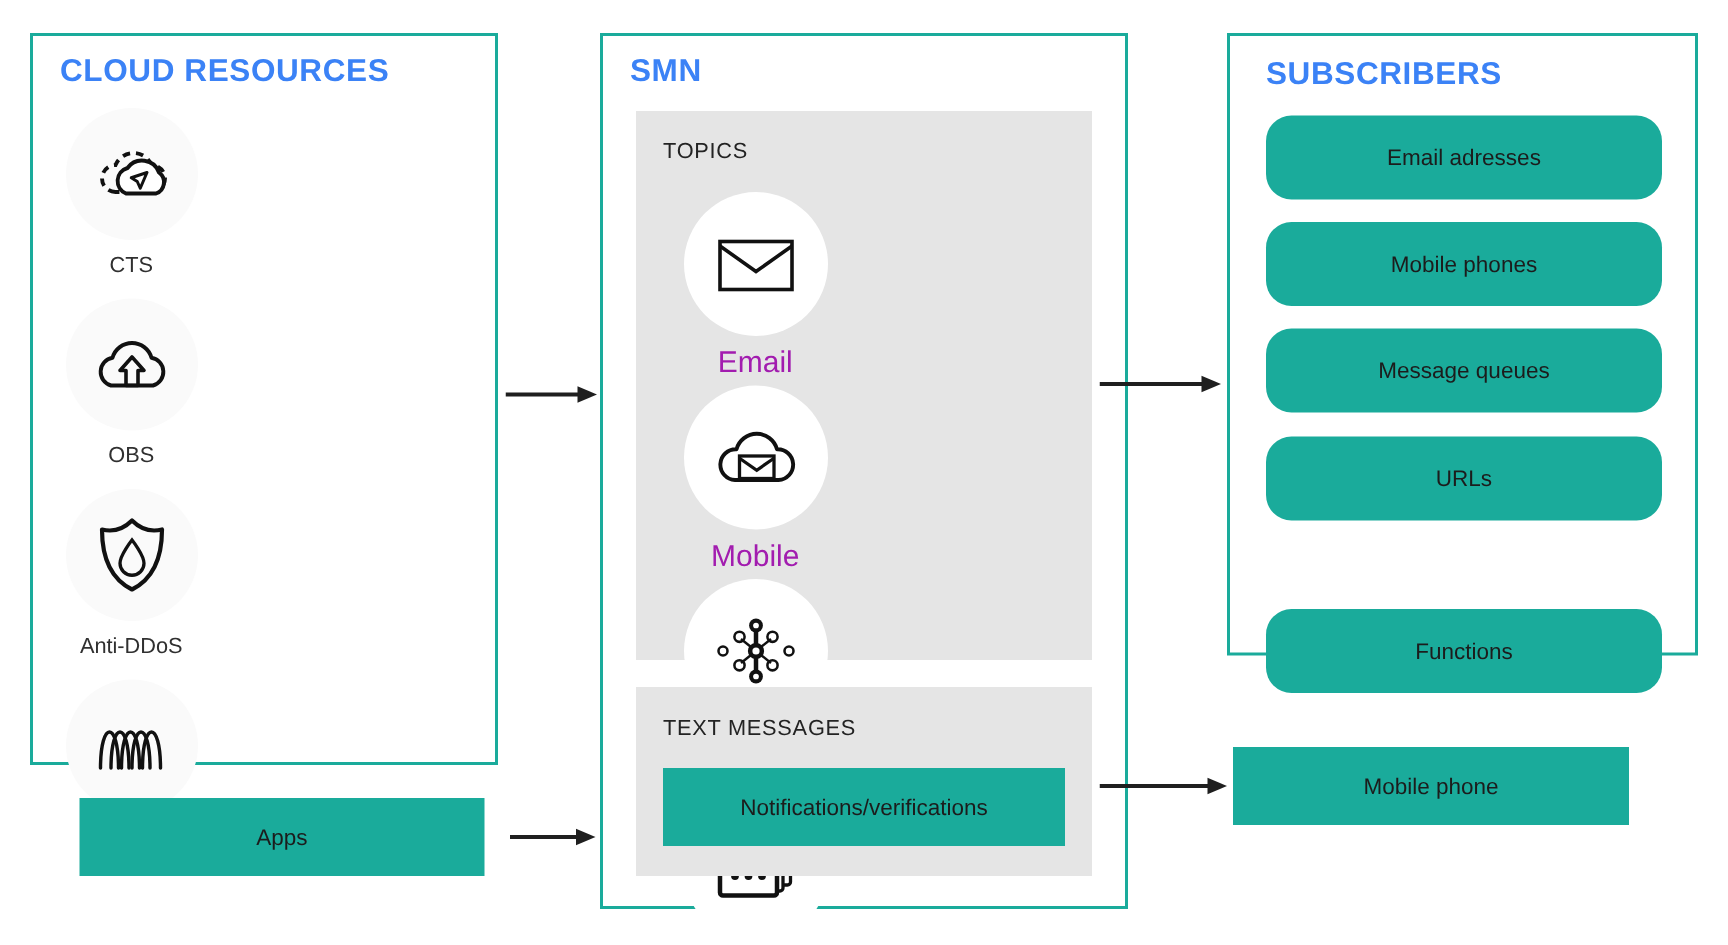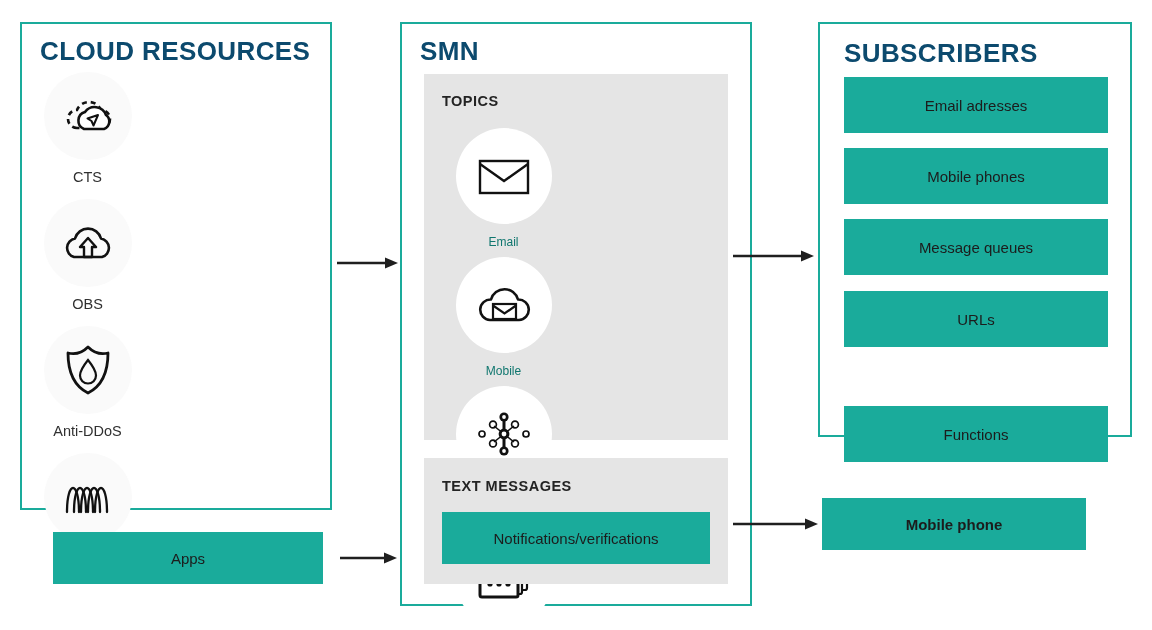--- a/index.html
+++ b/index.html
@@ -15,23 +15,23 @@
   #stage{position:relative;width:1152px;height:630px;}
 
   .panel{
     position:absolute;
     border:2px solid #1aab9b;
     background:#ffffff;
     box-sizing:border-box;
   }
   .panel-title{
     position:absolute;
-    color:#0c4a6e;
+    color:#3b82f6;
     font-weight:bold;
-    font-size:26px;
+    font-size:21px;
     letter-spacing:.4px;
   }
 
   
   #panel-cloud{left:20px;top:22px;width:312px;height:488px;}
   #title-cloud{left:40px;top:36px;}
 
   .res-grid{
     position:absolute;left:20px;top:52px;width:272px;
   }
@@ -53,57 +53,57 @@
   
   #panel-smn{left:400px;top:22px;width:352px;height:584px;}
   #title-smn{left:420px;top:36px;}
 
   .subbox{
     position:absolute;
     background:#e5e5e5;
   }
   .subbox-title{
     position:absolute;
-    font-weight:bold;font-size:14.5px;letter-spacing:.5px;color:#232323;
+    font-weight:normal;font-size:14.5px;letter-spacing:.5px;color:#232323;
   }
   #box-topics{left:424px;top:74px;width:304px;height:366px;}
   #title-topics{left:442px;top:93px;}
   #topics-grid{position:absolute;left:432px;top:128px;width:288px;}
   .topic-cell{
     display:inline-block;width:143px;text-align:center;vertical-align:top;
     margin-bottom:6px;
   }
   .topic-circle{
     width:96px;height:96px;border-radius:50%;background:#ffffff;
     margin:0 auto 10px auto;display:flex;align-items:center;justify-content:center;
   }
-  .topic-label{font-size:12px;color:#0f766e;line-height:17px;}
+  .topic-label{font-size:20px;color:#a21caf;line-height:17px;}
 
   #box-text{left:424px;top:458px;width:304px;height:126px;}
   #title-text{left:442px;top:478px;}
   .tealbar{
     background:#1aab9b;
     color:#1c1c1c;
     display:flex;align-items:center;justify-content:center;
     font-size:15px;
   }
   #bar-notif{position:absolute;left:442px;top:512px;width:268px;height:52px;align-items:center;}
 
   
   #panel-subs{left:818px;top:22px;width:314px;height:415px;}
   #title-subs{left:844px;top:38px;text-align:center;}
   .sub-bar{
-    position:absolute;left:844px;width:264px;height:56px;
+    position:absolute;left:844px;width:264px;height:56px;border-radius:17px;
   }
   #sub0{top:77px;} #sub1{top:148px;} #sub2{top:219px;}
   #sub3{top:291px;} #sub4{top:362px;margin-top:44px;}
 
   
   #bar-apps{position:absolute;left:53px;top:532px;width:270px;height:52px;}
-  #bar-mobile{position:absolute;left:822px;top:498px;width:264px;height:52px;font-weight:bold;}
+  #bar-mobile{position:absolute;left:822px;top:498px;width:264px;height:52px;}
 
   
   .arrow{position:absolute;height:14px;}
   .arrow svg{display:block;}
   #arr-cloud-smn{left:337px;top:256px;width:62px;}
   #arr-smn-subs{left:733px;top:249px;width:82px;}
   #arr-apps-smn{left:340px;top:551px;width:58px;}
   #arr-text-mobile{left:733px;top:517px;width:86px;}
 
   svg.ic{display:block;}

